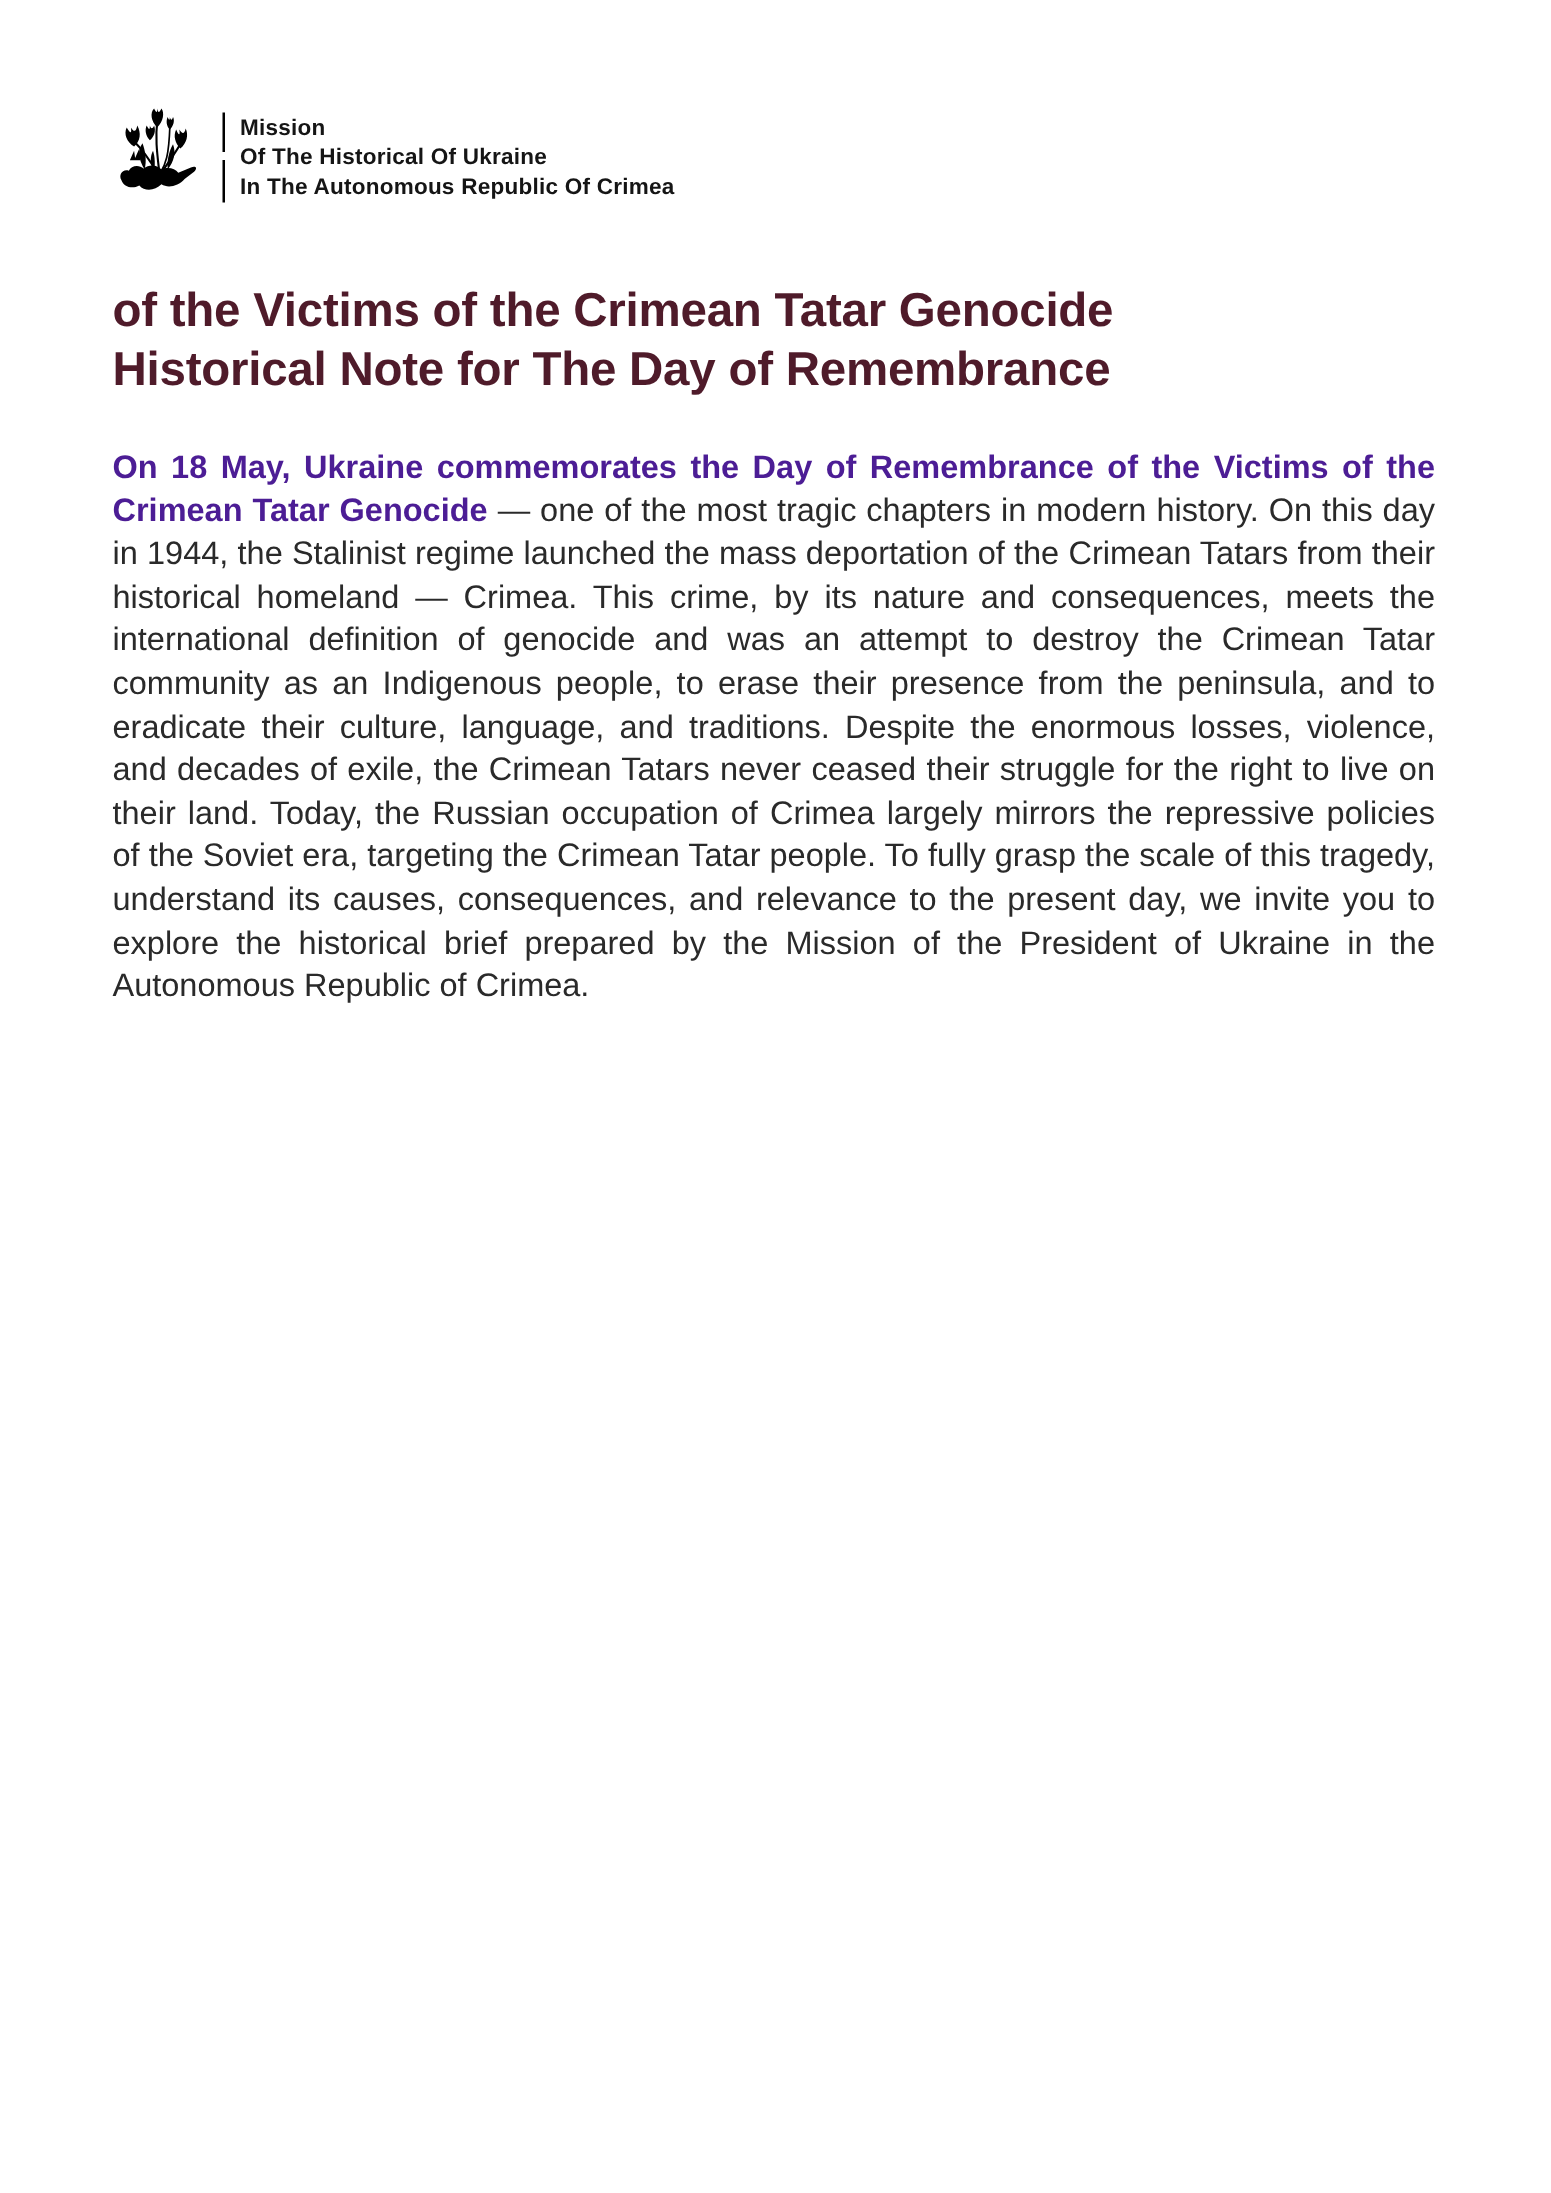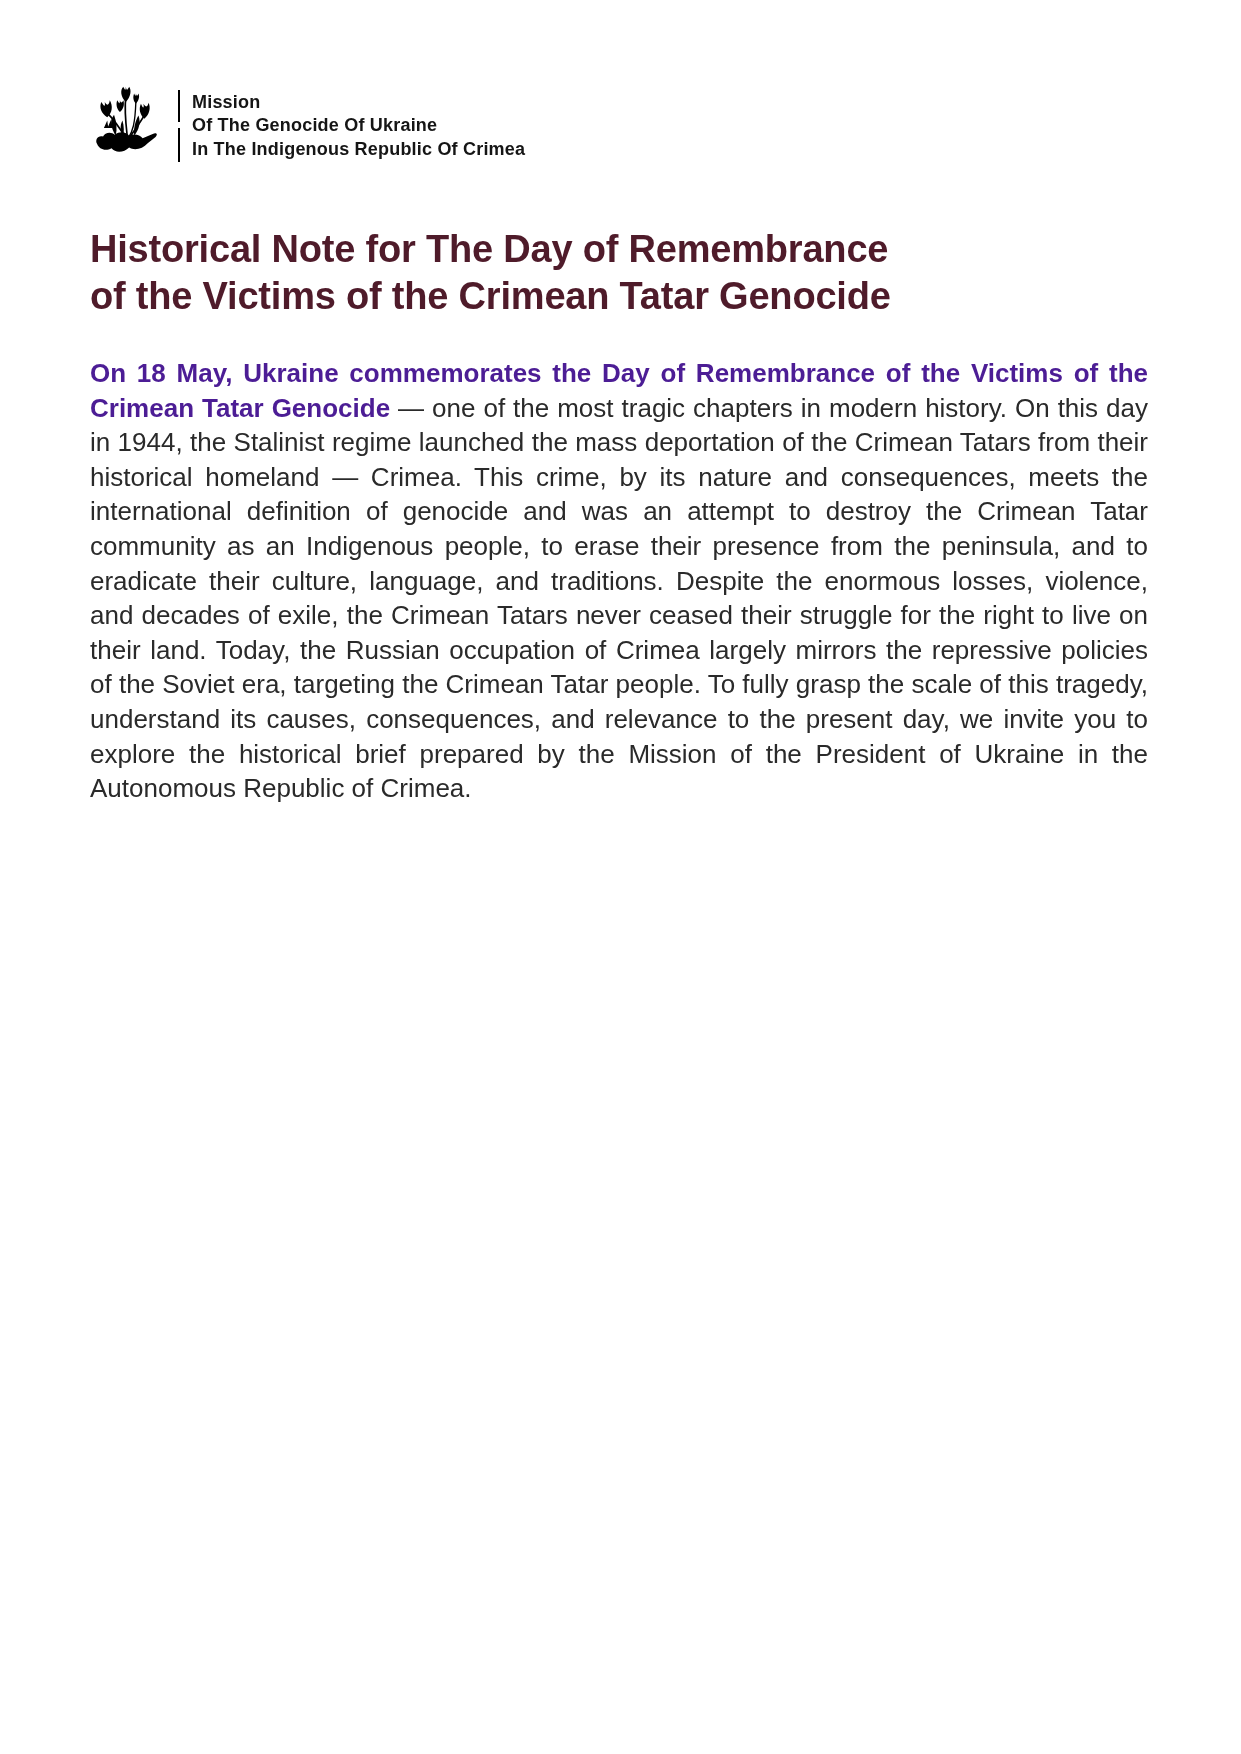--- a/index.html
+++ b/index.html
@@ -67,27 +67,27 @@
 
         <path d="M28,59 C22,49 21,41 26,34 C29,42 30,51 28,59 Z"></path>
         <path d="M50,59 C56,51 58,43 55,35 C51,42 49,51 50,59 Z"></path>
         <path d="M37,61 C33,53 33,47 36,41 C38,47 38,55 37,61 Z"></path>
         <path d="M14,50 L18,41 L19,48 L23,39 L24,50 Z"></path>
       </g>
     </svg>
     <div class="brand-divider"></div>
     <div class="brand-text">
       <div>Mission</div>
-      <div>Of The Genocide Of Ukraine</div>
-      <div>In The Indigenous Republic Of Crimea</div>
+      <div>Of The Historical Of Ukraine</div>
+      <div>In The Autonomous Republic Of Crimea</div>
     </div>
   </div>
 
   <h1 class="doc-title" style="margin:0">
+    <div>of the Victims of the Crimean Tatar Genocide</div>
     <div>Historical Note for The Day of Remembrance</div>
-    <div>of the Victims of the Crimean Tatar Genocide</div>
   </h1>
 
   <p class="doc-body" style="margin:0"><b>On 18 May, Ukraine commemorates the Day of Remembrance of the Victims of the Crimean Tatar Genocide</b><span> — one of the most tragic chapters in modern history. On this day in 1944, the Stalinist regime launched the mass deportation of the Crimean Tatars from their historical homeland — Crimea. This crime, by its nature and consequences, meets the international definition of genocide and was an attempt to destroy the Crimean Tatar community as an Indigenous people, to erase their presence from the peninsula, and to eradicate their culture, language, and traditions. Despite the enormous losses, violence, and decades of exile, the Crimean Tatars never ceased their struggle for the right to live on their land. Today, the Russian occupation of Crimea largely mirrors the repressive policies of the Soviet era, targeting the Crimean Tatar people. To fully grasp the scale of this tragedy, understand its causes, consequences, and relevance to the present day, we invite you to explore the historical brief prepared by the Mission of the President of Ukraine in the Autonomous Republic of Crimea.</span></p>
 
   <div class="page-number">18</div>
 
 </div>
 
 </body></html>

